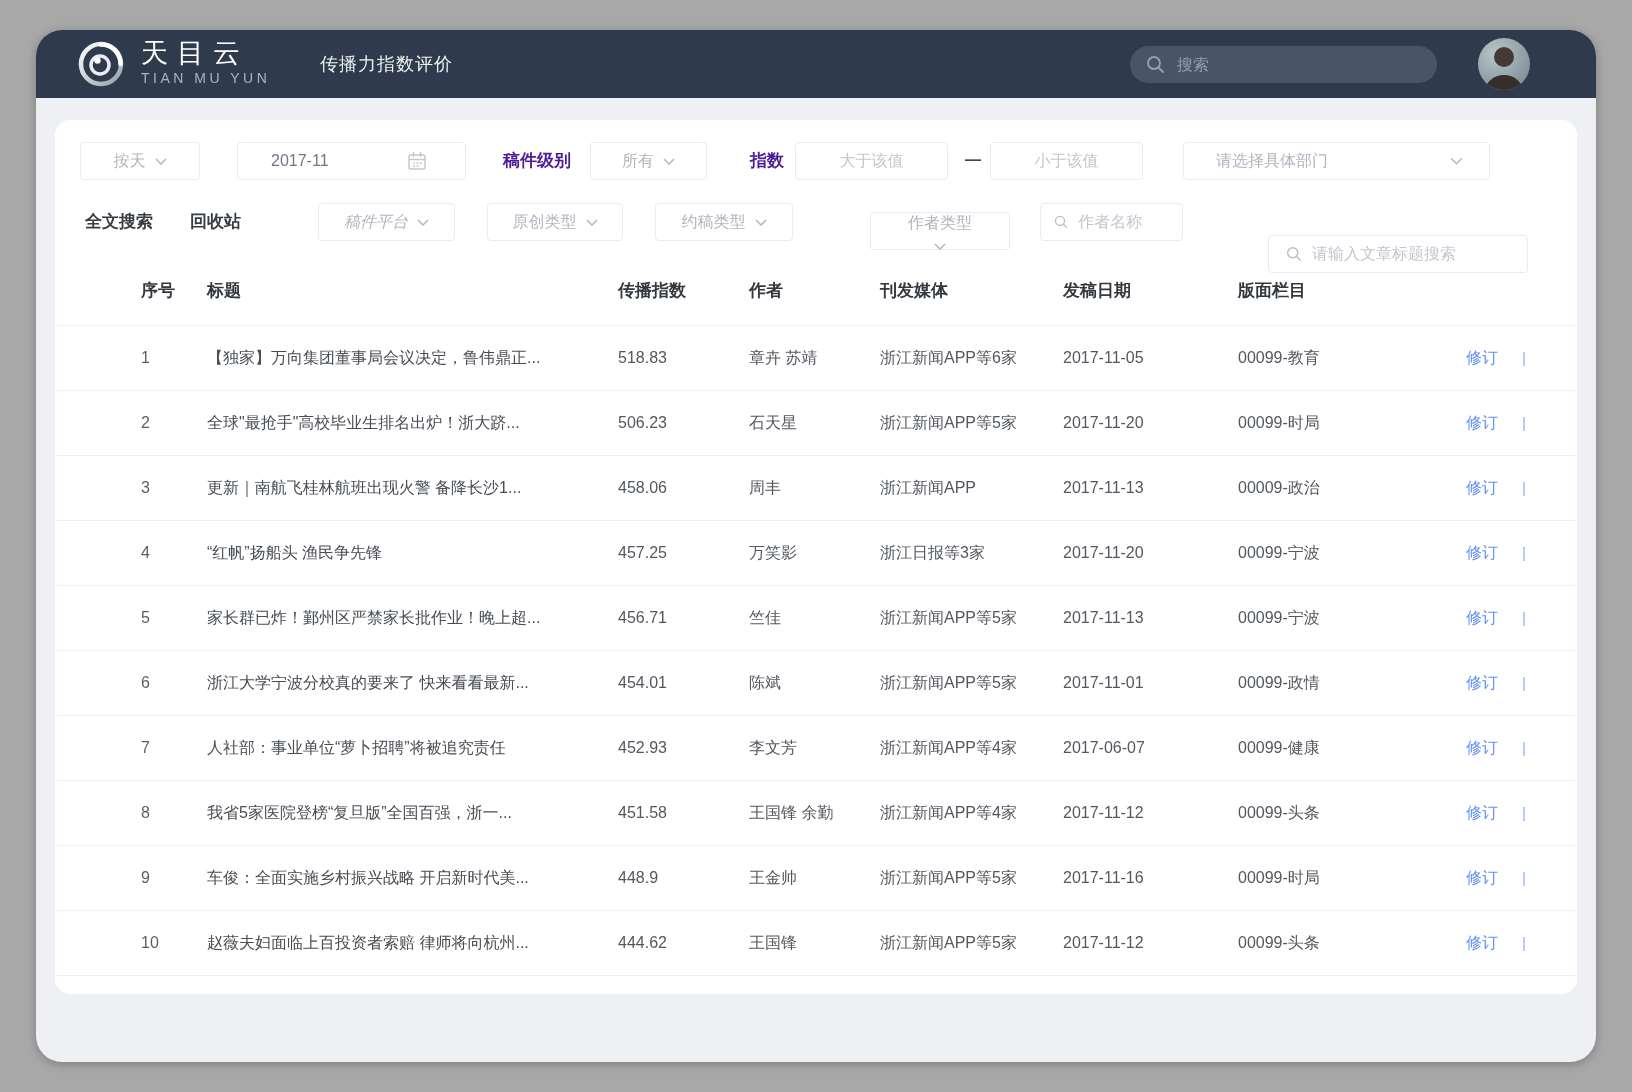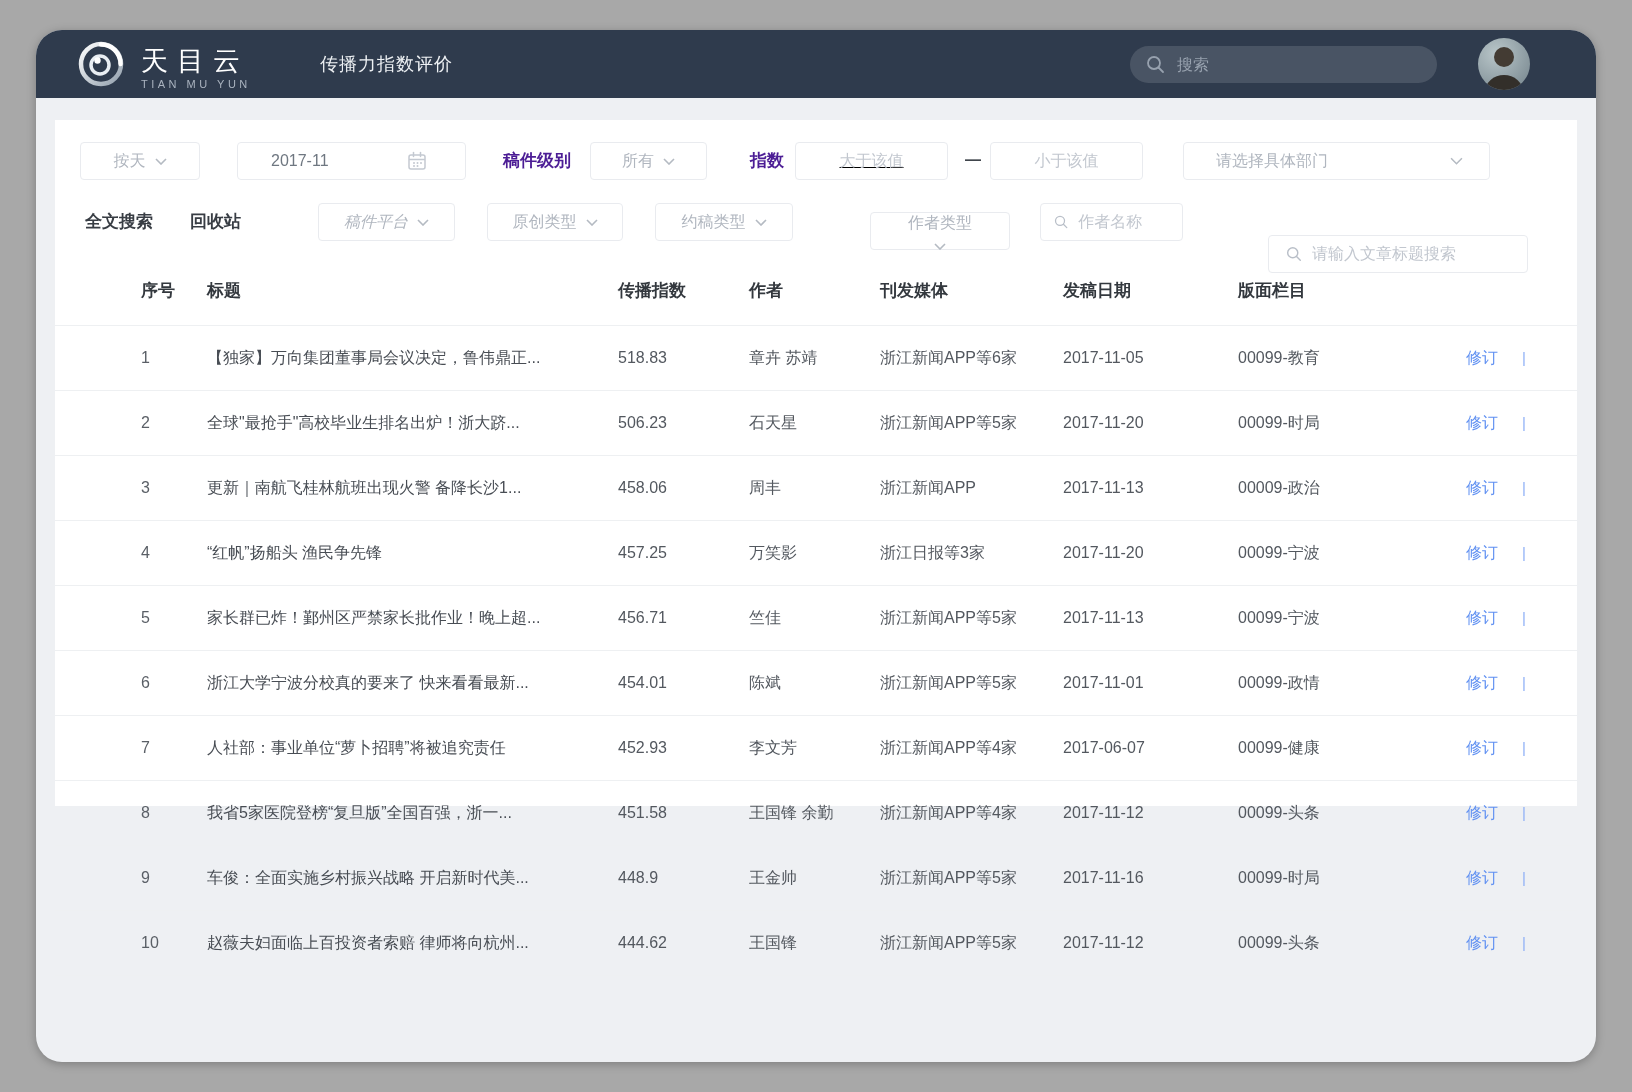--- a/index.html
+++ b/index.html
@@ -13,25 +13,25 @@
   .window {
     position:absolute; left:36px; top:30px; width:1560px; height:1032px;
     background:#eef0f3; border-radius:26px; overflow:hidden;
     box-shadow:0 2px 10px rgba(0,0,0,.25);
   }
   
   .topbar {
     position:relative; height:68px; background:var(--header-bg,#2f3b4d);
     display:flex; align-items:center;
   }
-  .logo-wrap { position:absolute; left:39px; top:8px; display:flex; align-items:flex-end; }
+  .logo-wrap { position:absolute; left:39px; top:8px; display:flex; align-items:flex-start; }
   .logo-icon { width:52px; height:52px; }
   .logo-text-block { margin-left:14px; }
   .logo-title { color:#fff; font-size:27px; letter-spacing:9px; line-height:30px; font-weight:400; }
-  .logo-sub { color:#aab3bf; font-size:11px; letter-spacing:3.5px; margin-top:2px; }
+  .logo-sub { color:#aab3bf; font-size:14px; letter-spacing:3.5px; margin-top:2px; }
   .page-title { position:absolute; left:284px; top:0; height:68px; line-height:68px;
     color:#eef1f4; font-size:18px; font-weight:500; letter-spacing:1px; }
   .top-search {
     position:absolute; left:1094px; top:16px; width:307px; height:37px;
     background:rgba(255,255,255,.13); border-radius:19px;
     display:flex; align-items:center; padding:0 16px;
   }
   .top-search svg { flex:0 0 auto; }
   .top-search input {
     border:none; outline:none; background:transparent; margin-left:12px;
@@ -39,22 +39,22 @@
     font-family:"Liberation Sans","DejaVu Sans",sans-serif;
   }
   .top-search input::placeholder { color:#97a1ae; }
   .avatar {
     position:absolute; left:1442px; top:8px; width:52px; height:52px; border-radius:50%;
     overflow:hidden; background:radial-gradient(circle at 35% 30%,#b9c6c9,#84939a 75%);
     cursor:pointer;
   }
   
   .card {
-    position:absolute; left:19px; top:90px; width:1522px; height:686px;
-    background:#fff; border-radius:0;
+    position:absolute; left:19px; top:90px; width:1522px; height:874px;
+    background:#fff; border-radius:15px;
   }
   
   .fbox {
     position:absolute; height:38px; background:#fff;
     border:1px solid #e9ebef; border-radius:4px;
     display:flex; align-items:center; font-size:16px; cursor:pointer;
   }
   .fbox.center { justify-content:center; gap:9px; }
   .f-label { position:absolute; height:38px; line-height:38px; font-size:17px;
     font-weight:700; color:#4c1d95; }
@@ -71,21 +71,21 @@
   .month-text { color:#6f7781; }
   .range-dash { position:absolute; width:32px; text-align:center; height:38px; line-height:36px;
     color:#40454c; font-weight:700; font-size:16px; }
   .chev { flex:0 0 auto; }
   
   .time-box   { left:25px;  top:22px; width:120px; }
   .month-box  { left:182px; top:22px; width:229px; justify-content:space-between; padding:0 38px 0 33px; }
   .level-label{ left:448px; top:22px; }
   .level-box  { left:535px; top:22px; width:117px; }
   .index-label{ left:695px; top:22px; }
-  .min-box    { left:740px; top:22px; width:153px;text-decoration:underline; }
+  .min-box    { left:740px; top:22px; width:153px; }
   .dash-pos   { left:902px; top:22px; }
   .max-box    { left:935px; top:22px; width:153px; }
   .dept-box   { left:1128px; top:22px; width:307px; justify-content:space-between; padding:0 26px 0 32px; }
   
   .fulltext   { left:30px;  top:83px; }
   .recycle    { left:135px; top:83px; }
   .platform-box   { left:263px; top:83px; width:137px;font-style:italic; }
   .original-box   { left:432px; top:83px; width:136px; }
   .commission-box { left:600px; top:83px; width:138px; }
   .authortype-box { left:815px; top:92px; width:140px;flex-direction:column; }

